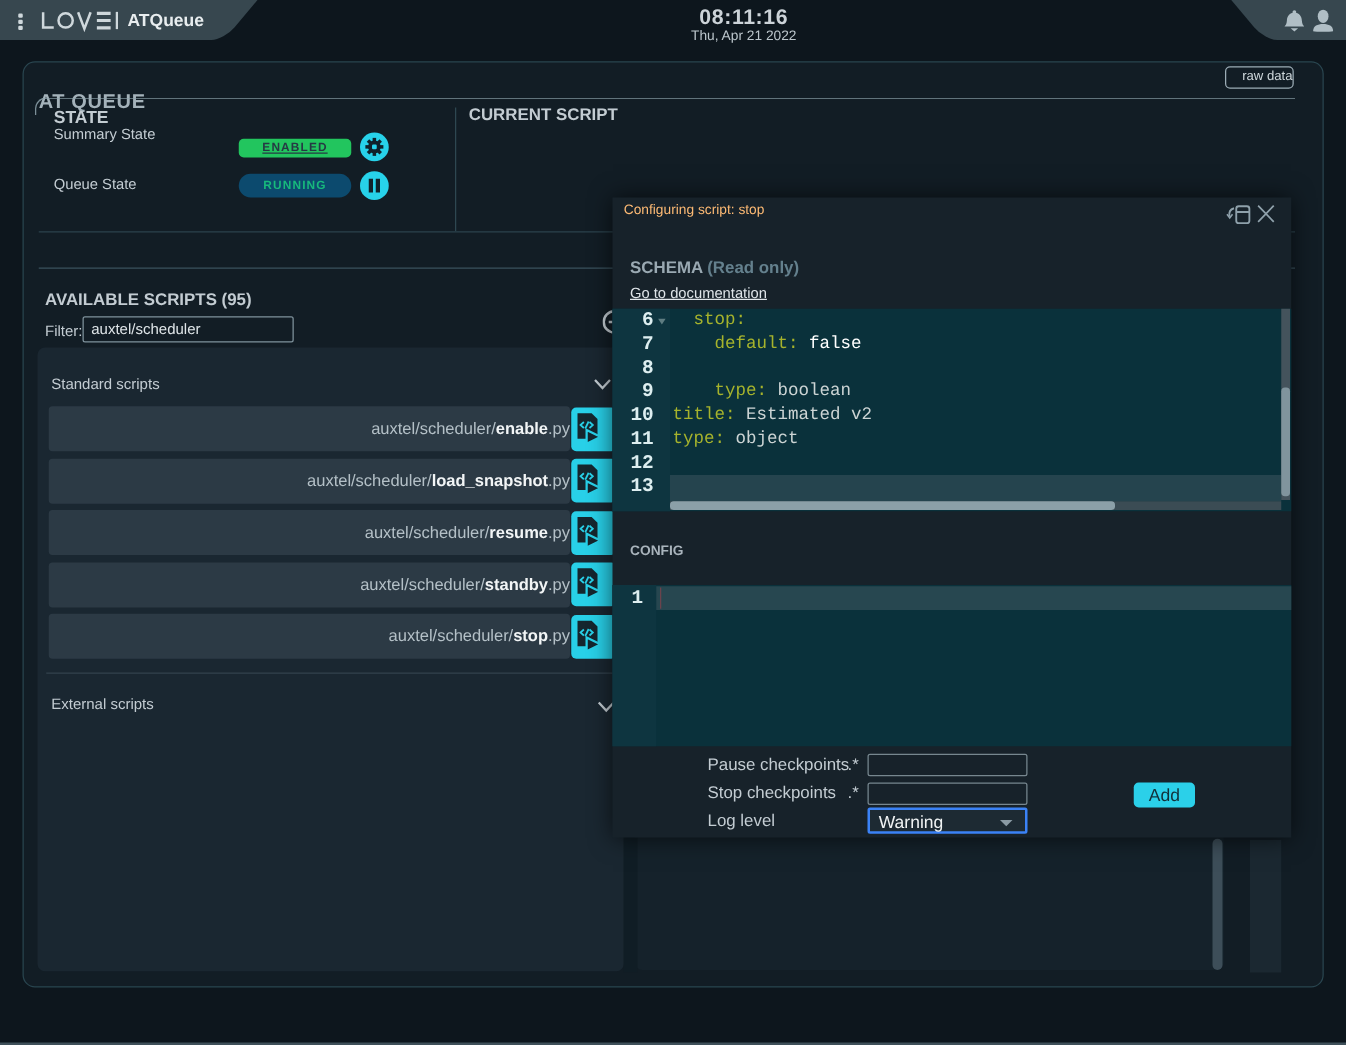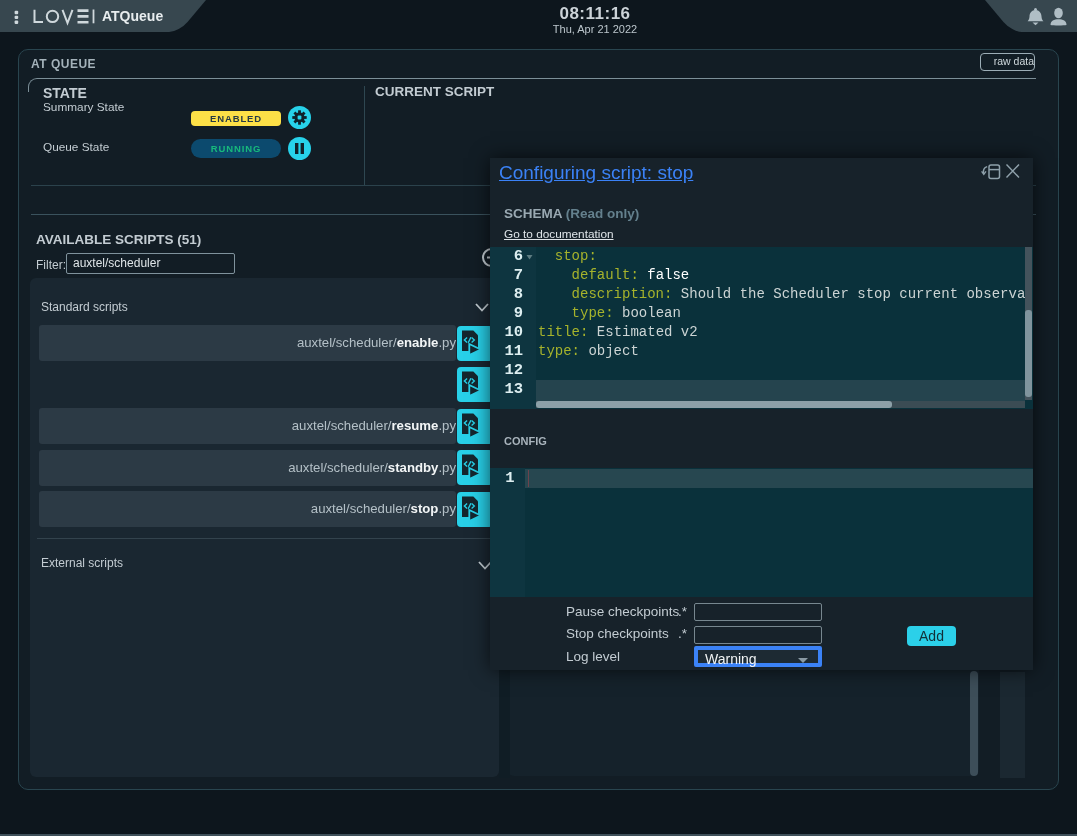--- a/index.html
+++ b/index.html
@@ -9,32 +9,32 @@
 
 #topbar { position:absolute; left:0; top:0; width:1077px; height:32px; overflow:hidden; }
 #tb-left { position:absolute; left:-40px; top:0; width:246px; height:32px; background:#37474f; transform:skewX(-40deg); transform-origin:0 0; border-bottom-right-radius:10px; }
 #tb-right { position:absolute; left:985px; top:0; width:140px; height:32px; background:#37474f; transform:skewX(40deg); transform-origin:0 0; border-bottom-left-radius:10px; }
 #clock { position:absolute; left:495px; top:1px; width:200px; text-align:center; color:#ccd3d8; }
 #clock .time { font-size:17px; font-weight:bold; letter-spacing:0.5px; margin-top:3px; }
 #clock .date { font-size:11px; margin-top:-1px; color:#bcc6cc; }
 
 
 #outer { position:absolute; left:18px; top:49px; width:1041px; height:741px; background:#121d25; border:1px solid #29454f; border-radius:10px; }
-#atq-title { position:absolute; left:12px; top:7px; font-size:12px; font-weight:bold; letter-spacing:0.5px; color:#a4b2ba; }
+#atq-title { position:absolute; left:12px; top:23px; font-size:16px; font-weight:bold; letter-spacing:0.5px; color:#a4b2ba; }
 #title-line { position:absolute; left:9px; top:28px; width:1008px; height:14px; border-top:1px solid #8fa4ad; border-left:1px solid #8fa4ad; border-top-left-radius:9px; opacity:0.85; }
 #rawdata { position:absolute; left:961px; top:3px; width:55px; height:18px; border:1.5px solid #9cadb6; border-radius:4px; color:#cfd8dc; font-size:10.5px; text-align:right; line-height:15px; }
 
 
 .h2 { font-weight:bold; font-size:14px; color:#c3ccd2; }
 #state-h { left:24px; top:35px; }
 .lbl { font-size:11.8px; color:#c3ccd2; }
 #sum-lbl { left:24px; top:50px; }
 #q-lbl { left:24px; top:90px; }
 .badge { position:absolute; width:90px; text-align:center; font-weight:bold; font-size:9.5px; letter-spacing:0.9px; }
-#b-enabled { left:172px; top:61px; height:15px; line-height:15px; background:#fde047; color:#263a44; border-radius:4px; }
+#b-enabled { left:172px; top:61px; height:15px; line-height:15px; background:#22c55e; color:#263a44; border-radius:4px;text-decoration:underline; }
 #b-running { left:172px; top:89px; height:19px; line-height:19px; background:#0c4a6e; color:#17b97c; border-radius:10px; }
 .cbtn { position:absolute; width:23px; height:23px; border-radius:50%; background:#27d2ea; }
 #gear-b { left:269px; top:56px; }
 #pause-b { left:269px; top:87px; }
 #vdiv { left:345px; top:36px; width:1px; height:99px; background:#2e4751; }
 #hline-a { left:12px; top:135px; width:1005px; height:1px; background:#2b424c; }
 #hline-b { left:12px; top:164px; width:1005px; height:1px; background:#3a525d; }
 
 
 #cs-h { left:356px; top:34px; font-size:13.5px; }
@@ -58,21 +58,21 @@
 #sp-div { position:absolute; left:7px; top:259.5px; width:455px; height:1px; background:#33434d; }
 
 
 #right-panel { z-index:2; position:absolute; left:508px; top:400px; width:471px; height:376px; background:#15222b; border-radius:6px; }
 #rp-strip { z-index:2; position:absolute; left:1000px; top:672px; width:25px; height:106px; background:#1b2831; }
 #rp-sb { z-index:2; position:absolute; left:970px; top:671px; width:8px; height:105px; background:#3d4e59; border-radius:4px; }
 #gap-strip { z-index:2; position:absolute; left:499px; top:670px; width:11px; height:108px; background:#101d25; }
 
 
 #modal { z-index:5; position:absolute; left:490px; top:158px; width:543px; height:512px; background:#17222a; box-shadow:0 0 18px rgba(0,0,0,0.65); }
-#m-title { position:absolute; left:9px; top:4px; font-size:19px; color:#3b82f6;text-decoration:underline; }
+#m-title { position:absolute; left:9px; top:4px; font-size:11px; color:#fdba74; }
 #m-schema { position:absolute; left:14px; top:48px; font-size:13.5px; font-weight:bold; color:#9aa9b2; }
 #m-schema span { color:#64808d; }
 #m-doc { position:absolute; left:14px; top:69px; font-size:11.8px; color:#dfe5e9; text-decoration:underline; }
 
 .editor { position:absolute; left:0; width:543px; background:#0a313b; font-family:"Liberation Mono", monospace; font-size:14px; }
 #ed1 { top:89px; height:162px; }
 .cl { position:absolute; height:19px; line-height:19px; white-space:pre; }
 .gut { position:absolute; left:0; width:46px; text-align:right; padding-right:13px; color:#ddeef0; font-weight:bold; height:19px; line-height:19px; font-size:15.5px; }
 .code { left:48px; }
 .k { color:#a6b32c; } .o { color:#ffffff;margin-top:41px; } .v { color:#ccd4d4; }
@@ -83,21 +83,21 @@
 #ed1-hthumb { position:absolute; left:46px; top:154px; width:356px; height:7px; background:#8ca0a8; border-radius:3px; }
 
 #m-config { position:absolute; left:14px; top:277px; font-size:11px; font-weight:bold; color:#a9b4bc; }
 #ed2 { top:309.5px; height:129.5px; }
 #hl1 { position:absolute; left:34.5px; top:1px; width:508.5px; height:19px; background:#274750; }
 #cursor { position:absolute; left:38px; top:2px; width:1px; height:17px; background:#6b434c; }
 
 .frm-lbl { position:absolute; font-size:13.5px; color:#c3ccd2; }
 .frm-inp { position:absolute; left:204px; width:128px; height:18px; border:1px solid #77878f; border-radius:2px; background:transparent; }
 #add-btn { position:absolute; left:417px; top:468px; width:49px; height:20px; background:#2bd0e9; border-radius:4px; color:#123038; font-size:14px; text-align:center; line-height:20px; }
-#sel { position:absolute; left:204px; top:488px; width:128px; height:21px; border:4px solid #3b82f6; border-radius:2px; background:#1d2a33; color:#f0f3f4; font-size:14px; line-height:19px; padding-left:7px; }
+#sel { position:absolute; left:204px; top:488px; width:128px; height:21px; border:2px solid #3b82f6; border-radius:2px; background:#1d2a33; color:#f0f3f4; font-size:14px; line-height:19px; padding-left:7px; }
 #sel .arr { position:absolute; right:10px; top:8px; width:0; height:0; border-left:5px solid transparent; border-right:5px solid transparent; border-top:5.5px solid #8a9aa4; }
 
 #footer { z-index:6; position:absolute; left:0; top:834px; width:1077px; height:2px; background:#3f505a; }
 </style>
 </head>
 <body>
 <svg width="0" height="0" style="position:absolute">
   <defs>
     <symbol id="scripticon" viewBox="0 0 36 35">
       <path d="M5 4.5 H16.3 L21 9.2 V25 H5 Z" fill="#15262e"></path>
@@ -181,34 +181,35 @@
           <rect x="12.6" y="6" width="3.4" height="11"></rect>
     </g>
       </svg>
   </div>
   <div class="abs" id="vdiv"></div>
   <div class="abs" id="hline-a"></div>
   <div class="abs" id="hline-b"></div>
 
   <div class="abs h2" id="cs-h">CURRENT SCRIPT</div>
 
-  <div class="abs h2" id="av-h">AVAILABLE SCRIPTS (51)</div>
+  <div class="abs h2" id="av-h">AVAILABLE SCRIPTS (95)</div>
   <div class="abs lbl" id="filter-lbl">Filter:</div>
   <div class="abs" id="filter-inp">auxtel/scheduler</div>
   <svg class="abs" id="minus-ic" width="20" height="20" viewBox="0 0 20 20">
     <circle cx="9.5" cy="9.5" r="8.5" fill="none" stroke="#c3ccd2" stroke-width="2"></circle>
     <path d="M5 9.5 H14" stroke="#c3ccd2" stroke-width="2"></path>
   </svg>
 
   <div class="abs" id="scripts-panel">
     <div class="sec-lbl" style="left:11px; top:21.5px;">Standard scripts</div>
     <svg class="chev" style="left:444px;top:21px;" viewBox="0 0 16 16">
         <path d="M2 5 L8 11.5 L14 5" stroke="#c3ccd2" stroke-width="1.8" fill="none"></path>
       </svg>
     <div class="srow" style="top:47px;">auxtel/scheduler/<b>enable</b>.py</div>
+    <div class="srow" style="top:88.5px;">auxtel/scheduler/<b>load_snapshot</b>.py</div>
     <div class="srow" style="top:130px;">auxtel/scheduler/<b>resume</b>.py</div>
     <div class="srow" style="top:171.5px;">auxtel/scheduler/<b>standby</b>.py</div>
     <div class="srow" style="top:213px;">auxtel/scheduler/<b>stop</b>.py</div>
     <div class="sbtn" style="top:47.5px;"><svg width="36" height="35">
           <use href="#scripticon"></use>
         </svg></div>
     <div class="sbtn" style="top:89px;"><svg width="36" height="35">
           <use href="#scripticon"></use>
         </svg></div>
     <div class="sbtn" style="top:130.5px;"><svg width="36" height="35">
@@ -251,21 +252,20 @@
     <div class="gut" style="top:0">6</div>
     <div class="gut" style="top:19px">7</div>
     <div class="gut" style="top:38px">8</div>
     <div class="gut" style="top:57px">9</div>
     <div class="gut" style="top:76px">10</div>
     <div class="gut" style="top:95px">11</div>
     <div class="gut" style="top:114px">12</div>
     <div class="gut" style="top:133px">13</div>
     <div class="cl code" style="top:0"><span class="k">  stop:</span></div>
     <div class="cl code" style="top:19px"><span class="k">    default:</span><span class="o"> false</span></div>
-    <div class="cl code" style="top:38px"><span class="k">    description:</span><span class="v"> Should the Scheduler stop current observa</span></div>
     <div class="cl code" style="top:57px"><span class="k">    type:</span><span class="v"> boolean</span></div>
     <div class="cl code" style="top:76px"><span class="k">title:</span><span class="v"> Estimated v2</span></div>
     <div class="cl code" style="top:95px"><span class="k">type:</span><span class="v"> object</span></div>
     <div id="ed1-vtrack"></div>
     <div id="ed1-vthumb"></div>
     <div id="ed1-htrack"></div>
     <div id="ed1-hthumb"></div>
   </div>
 
   <div id="m-config">CONFIG</div>

